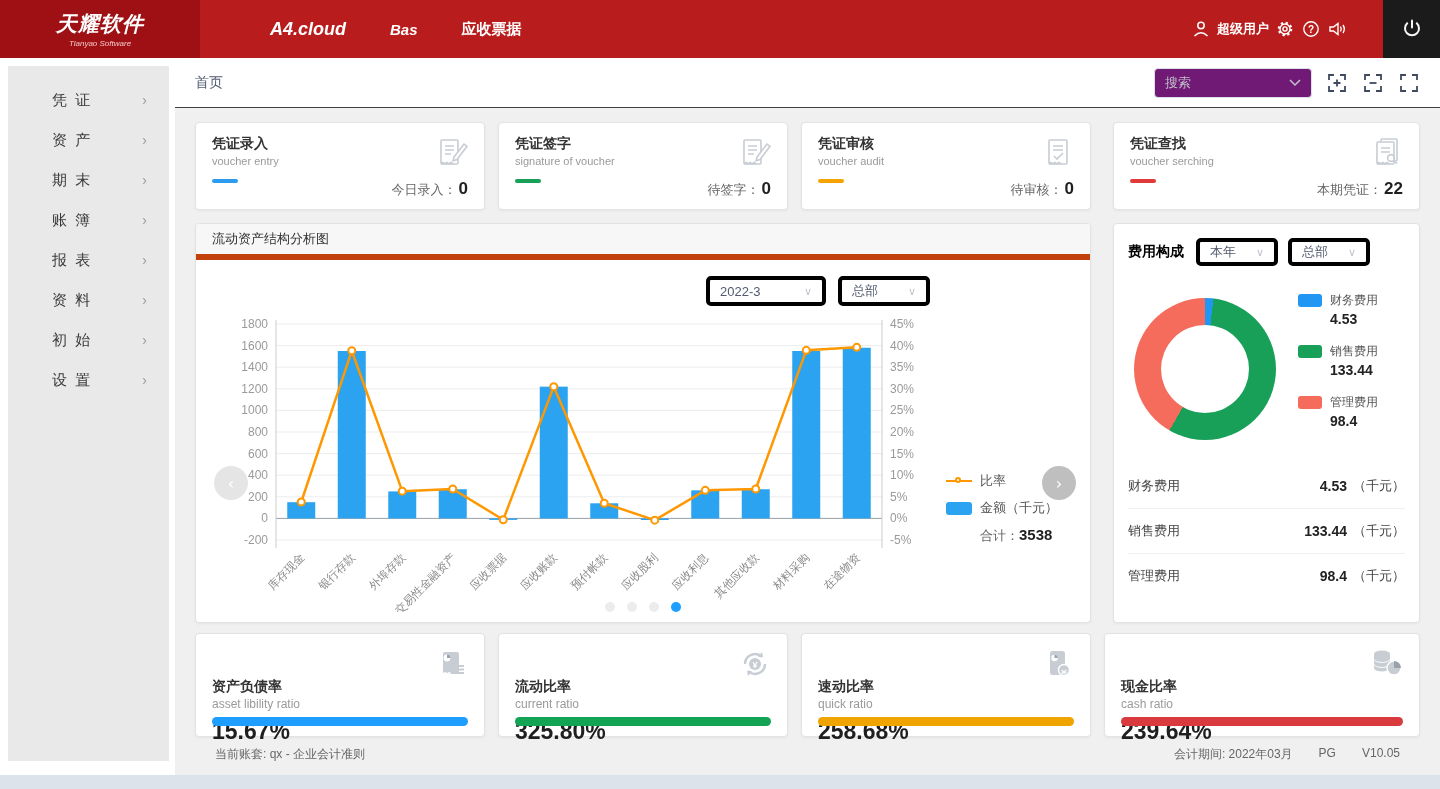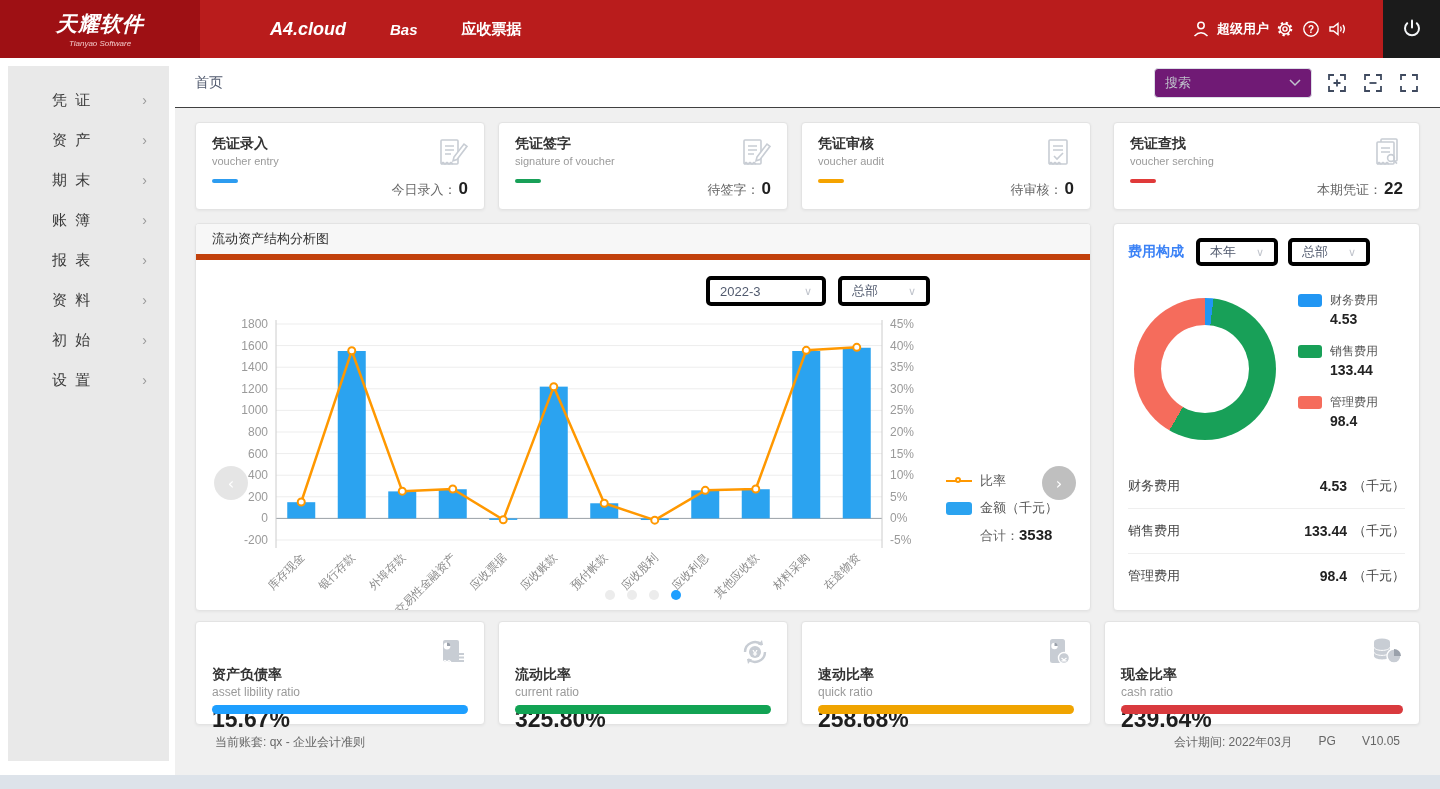--- a/index.html
+++ b/index.html
@@ -30,21 +30,21 @@
   .side-item .chev { color:#9a9a9a; font-size:14px; }
 
   .main { flex:1; display:flex; flex-direction:column; min-width:0; }
   .tabbar { height:50px; background:#fff; border-bottom:1px solid #404040; display:flex; align-items:center; padding:0 20px; }
   .tab-home { font-size:14px; color:#515a6e; cursor:pointer; }
   .tabbar-right { margin-left:auto; display:flex; align-items:center; gap:14px; }
   .search-select { width:158px; height:30px; border:1px solid #dcdfe6; border-radius:4px; display:flex; align-items:center; padding:0 10px; color:#c0c4cc; font-size:13px; cursor:pointer; background:#701a75; }
   .search-select .ph { flex:1; }
   .corner-btn { width:22px; height:22px; cursor:pointer; display:flex; align-items:center; justify-content:center; }
 
-  .content { flex:1; padding:14px 20px 16px 20px; display:flex; flex-direction:column; min-height:0;justify-content:flex-end; }
+  .content { flex:1; padding:14px 20px 4px 20px; display:flex; flex-direction:column; min-height:0;justify-content:flex-end; }
   .grid-row { display:flex; gap:22px; }
   .left-zone { width:896px; flex:0 0 896px; display:flex; flex-direction:column; }
   .right-zone { flex:1; display:flex; flex-direction:column; }
 
   .card { background:#fff; border:1px solid #e3e3e3; border-radius:4px; box-shadow:0 1px 3px rgba(0,0,0,0.05); }
 
   
   .vcards { display:flex; gap:13px; }
   .vcard { flex:1; height:88px; padding:12px 16px 10px 16px; position:relative; cursor:pointer; }
   .vcard .t { font-size:14px; color:#333; font-weight:bold; }
@@ -75,21 +75,21 @@
   .car-arrow { position:absolute; top:206px; width:34px; height:34px; border-radius:50%; display:flex; align-items:center; justify-content:center; color:#fff; font-size:16px; cursor:pointer; font-family:"DejaVu Sans",sans-serif; }
   .car-prev { left:18px; background:rgba(0,0,0,0.10); }
   .car-next { right:14px; background:rgba(0,0,0,0.25); }
   .dots { position:absolute; bottom:10px; left:0; right:0; display:flex; justify-content:center; gap:12px; }
   .dot-i { width:10px; height:10px; border-radius:50%; background:#ececec; cursor:pointer; }
   .dot-i.active { background:#1e9fff; }
 
   
   .expense-panel { margin-top:13px; height:404px; padding:14px 14px 0 14px; }
   .exp-head { display:flex; align-items:center; gap:10px; }
-  .exp-title { font-size:14px; font-weight:bold; color:#3b82f6; margin-right:2px; }
+  .exp-title { font-size:14px; font-weight:bold; color:#000000; margin-right:2px; }
   .exp-sel { width:82px; height:28px; }
   .donut-wrap { display:flex; align-items:center; margin-top:26px; }
   .donut { width:142px; height:142px; border-radius:50%; position:relative; margin-left:6px; }
   .donut::after { content:""; position:absolute; inset:27px; background:#fff; border-radius:50%; }
   .donut-legend { margin-left:22px; }
   .dl-item { margin-bottom:16px; }
   .dl-top { display:flex; align-items:center; }
   .dl-sw { width:24px; height:13px; border-radius:3px; margin-right:8px; }
   .dl-lbl { font-size:12px; color:#555; }
   .dl-val { font-size:14px; font-weight:bold; color:#222; margin-left:32px; margin-top:2px; }

